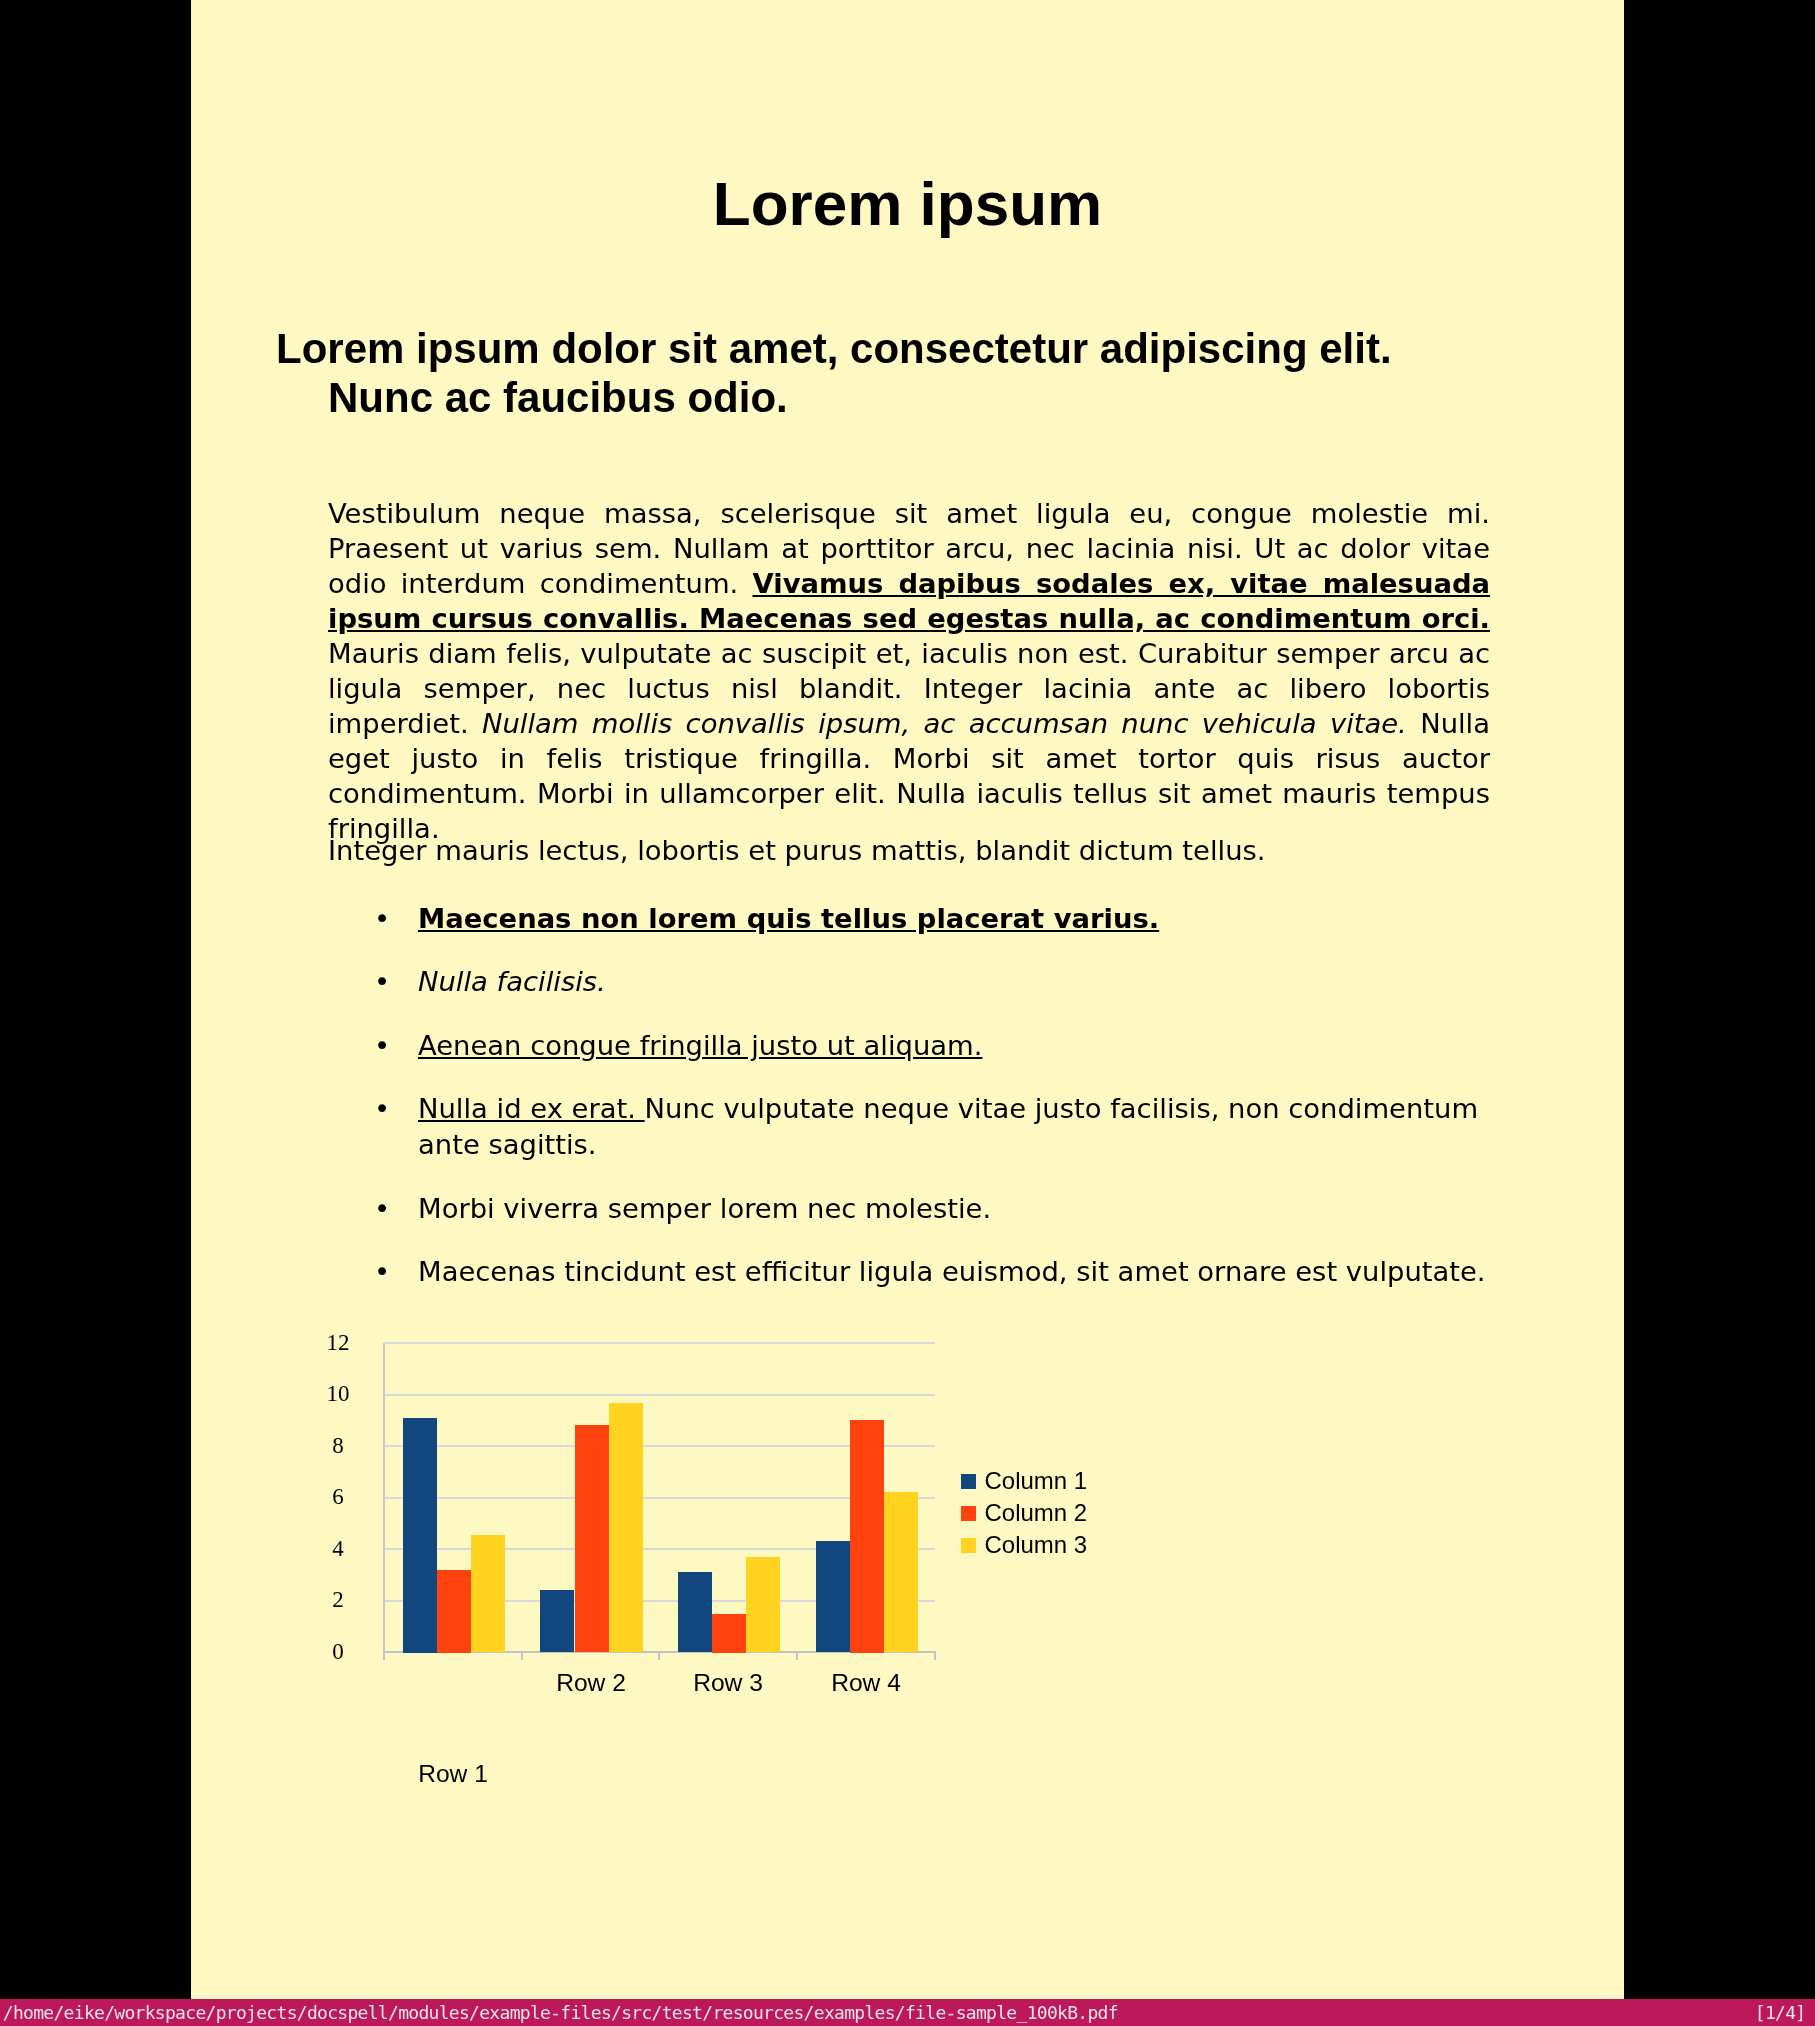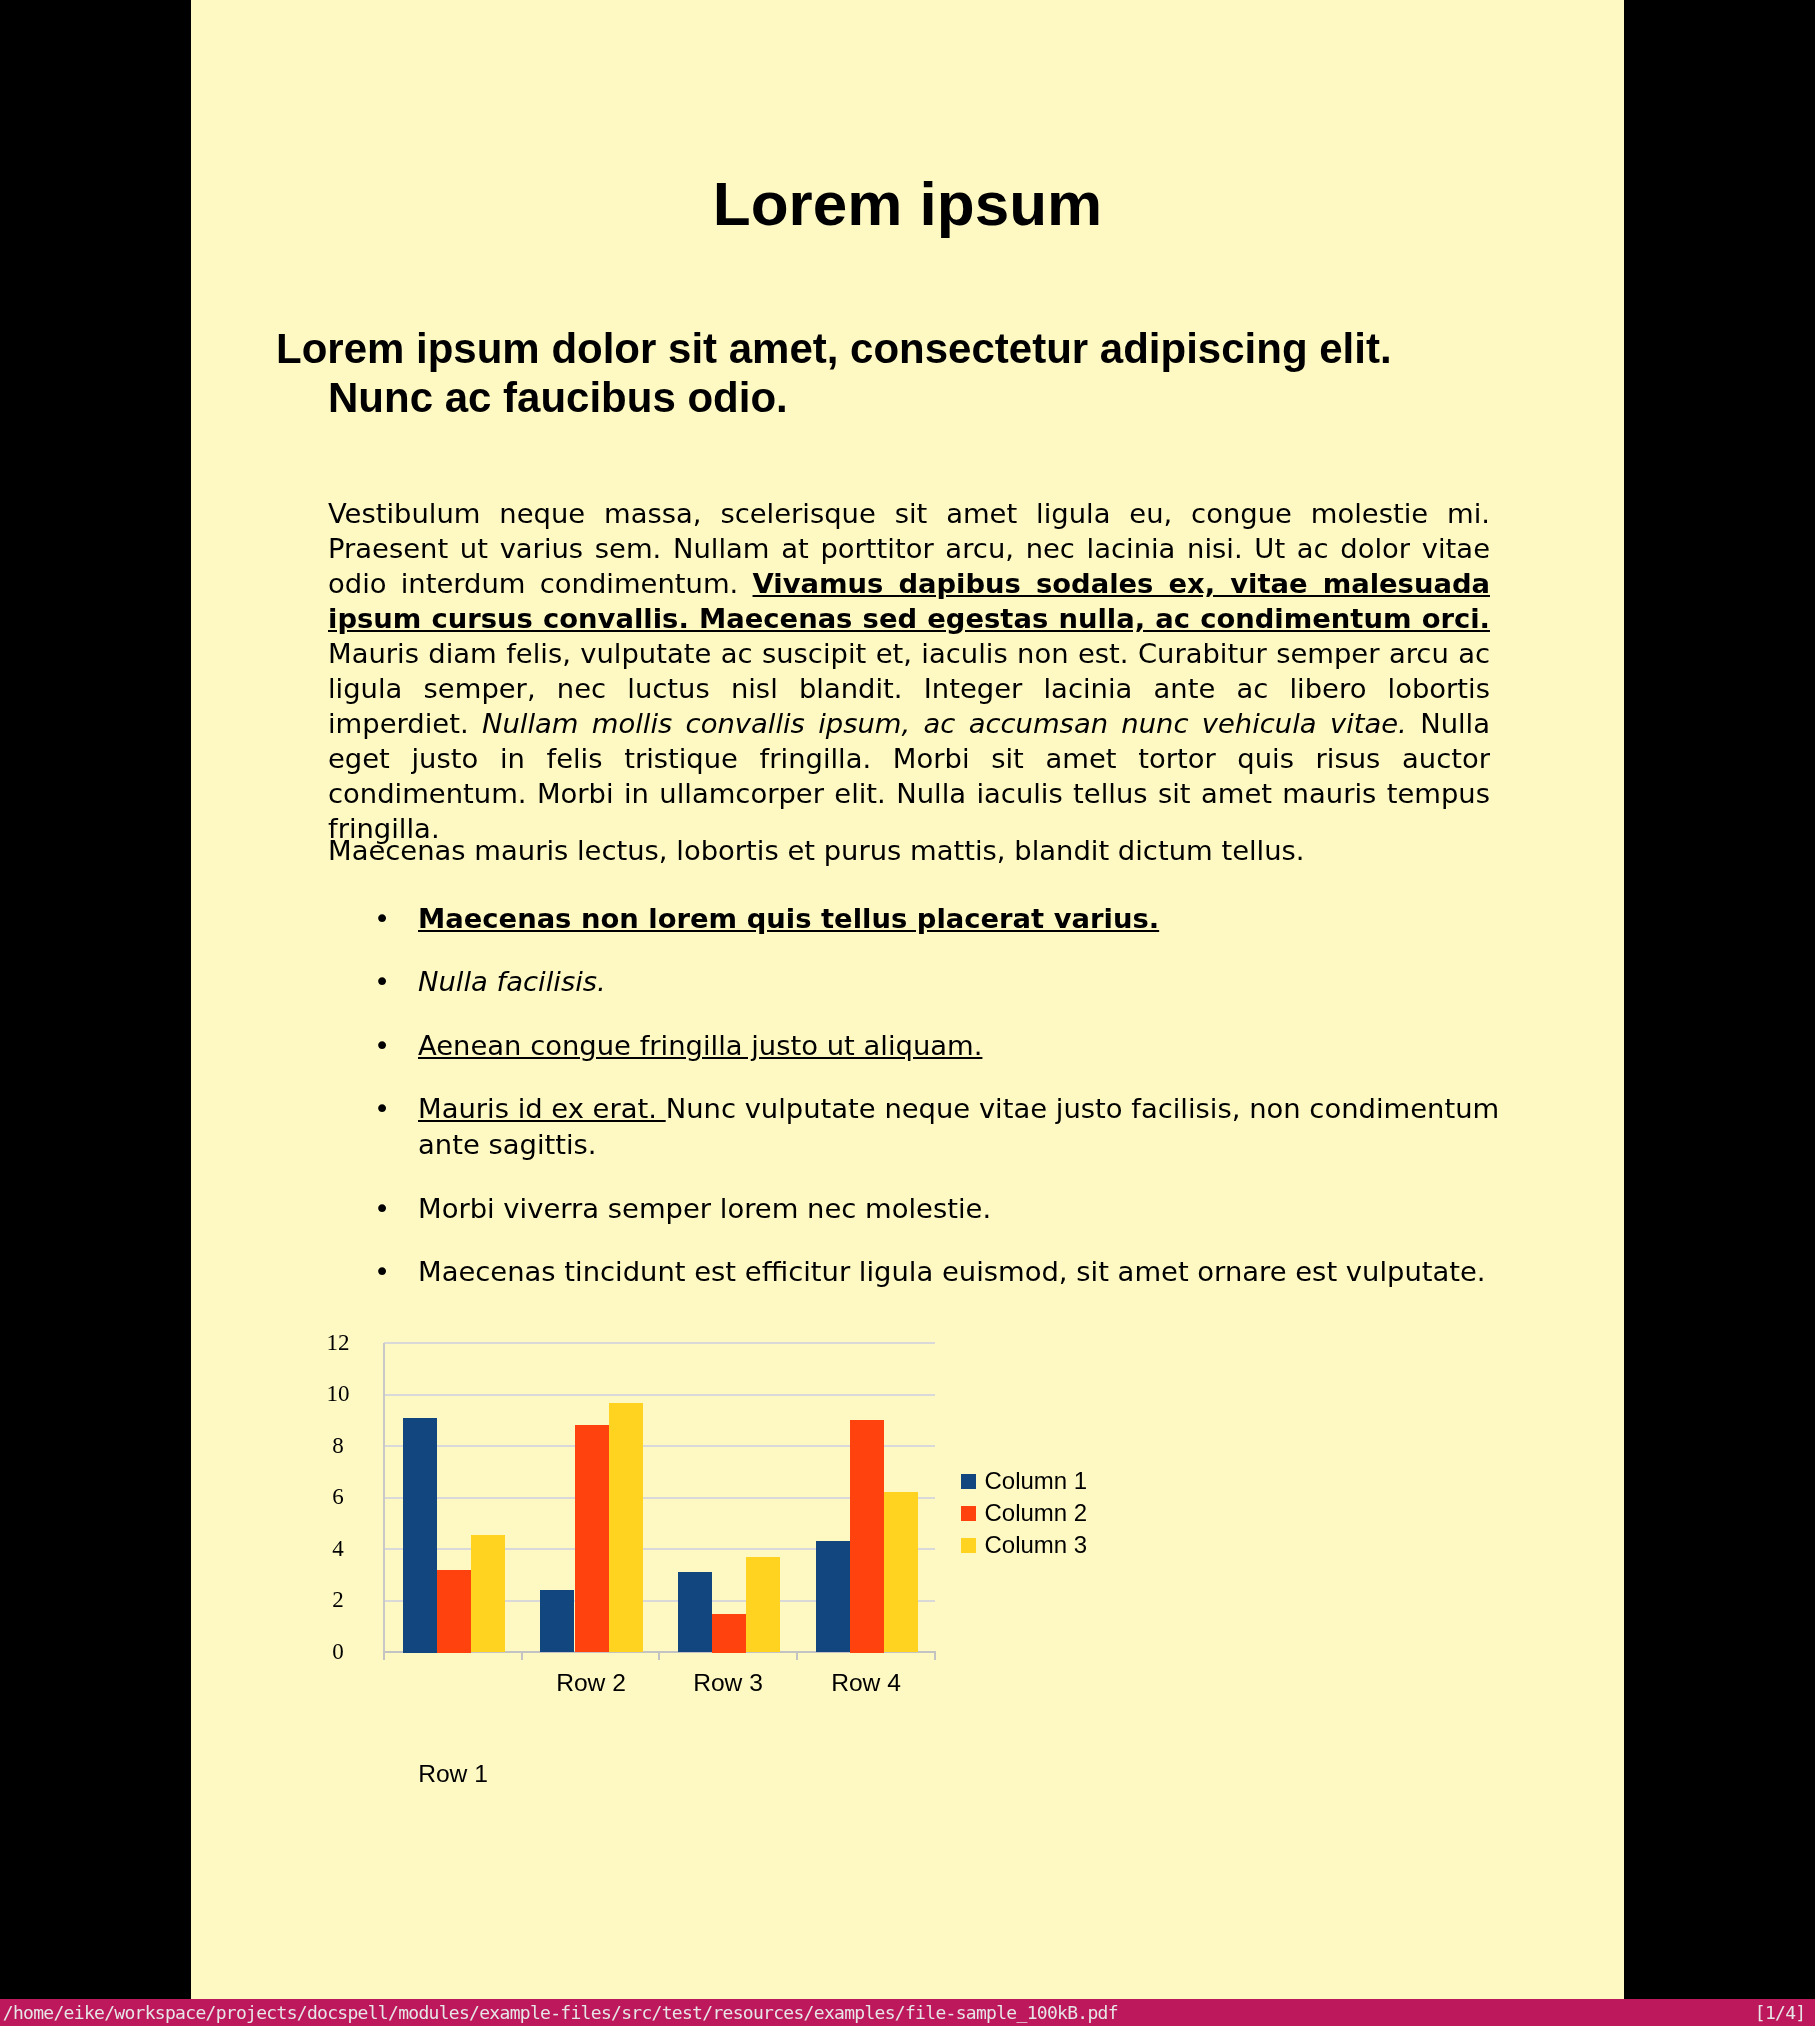--- a/index.html
+++ b/index.html
@@ -122,27 +122,27 @@
 
   <h1 class="doc-title">Lorem ipsum</h1>
 
   <div class="doc-heading">
     <div class="h-line1">Lorem ipsum dolor sit amet, consectetur adipiscing elit.</div>
     <div class="h-line2">Nunc ac faucibus odio.</div>
   </div>
 
   <p class="para1"><span>Vestibulum neque massa, scelerisque sit amet ligula eu, congue molestie mi. Praesent ut varius sem. Nullam at porttitor arcu, nec lacinia nisi. Ut ac dolor vitae odio interdum condimentum. </span><span class="seg-bold">Vivamus dapibus sodales ex, vitae malesuada ipsum cursus convallis. Maecenas sed egestas nulla, ac condimentum orci. </span><span>Mauris diam felis, vulputate ac suscipit et, iaculis non est. Curabitur semper arcu ac ligula semper, nec luctus nisl blandit. Integer lacinia ante ac libero lobortis imperdiet. </span><span class="seg-italic">Nullam mollis convallis ipsum, ac accumsan nunc vehicula vitae. </span><span>Nulla eget justo in felis tristique fringilla. Morbi sit amet tortor quis risus auctor condimentum. Morbi in ullamcorper elit. Nulla iaculis tellus sit amet mauris tempus fringilla.</span></p>
 
-  <p class="para2">Maecenas mauris lectus, lobortis et purus mattis, blandit dictum tellus.</p>
+  <p class="para2">Integer mauris lectus, lobortis et purus mattis, blandit dictum tellus.</p>
 
   <ul class="bullet-list">
     <li><span class="bullet">•</span><span><span class="seg-bold">Maecenas non lorem quis tellus placerat varius.</span></span></li>
     <li><span class="bullet">•</span><span><span class="seg-italic">Nulla facilisis.</span></span></li>
     <li><span class="bullet">•</span><span><span class="seg-underline">Aenean congue fringilla justo ut aliquam. </span></span></li>
-    <li><span class="bullet">•</span><span><span class="seg-underline">Mauris id ex erat. </span><span>Nunc vulputate neque vitae justo facilisis, non condimentum ante sagittis.</span></span></li>
+    <li><span class="bullet">•</span><span><span class="seg-underline">Nulla id ex erat. </span><span>Nunc vulputate neque vitae justo facilisis, non condimentum ante sagittis.</span></span></li>
     <li><span class="bullet">•</span><span><span>Morbi viverra semper lorem nec molestie.</span></span></li>
     <li><span class="bullet">•</span><span><span>Maecenas tincidunt est efficitur ligula euismod, sit amet ornare est vulputate.</span></span></li>
   </ul>
 
   <div class="chart" id="chart">
       <div class="ytick-label" style="left: 114px; top: 1640px;">0</div>
       <div class="gridline" style="left: 193px; top: 1600px; width: 551px; background: rgb(217, 217, 217);"></div>
       <div class="ytick-label" style="left: 114px; top: 1588px;">2</div>
       <div class="gridline" style="left: 193px; top: 1548px; width: 551px; background: rgb(217, 217, 217);"></div>
       <div class="ytick-label" style="left: 114px; top: 1537px;">4</div>

